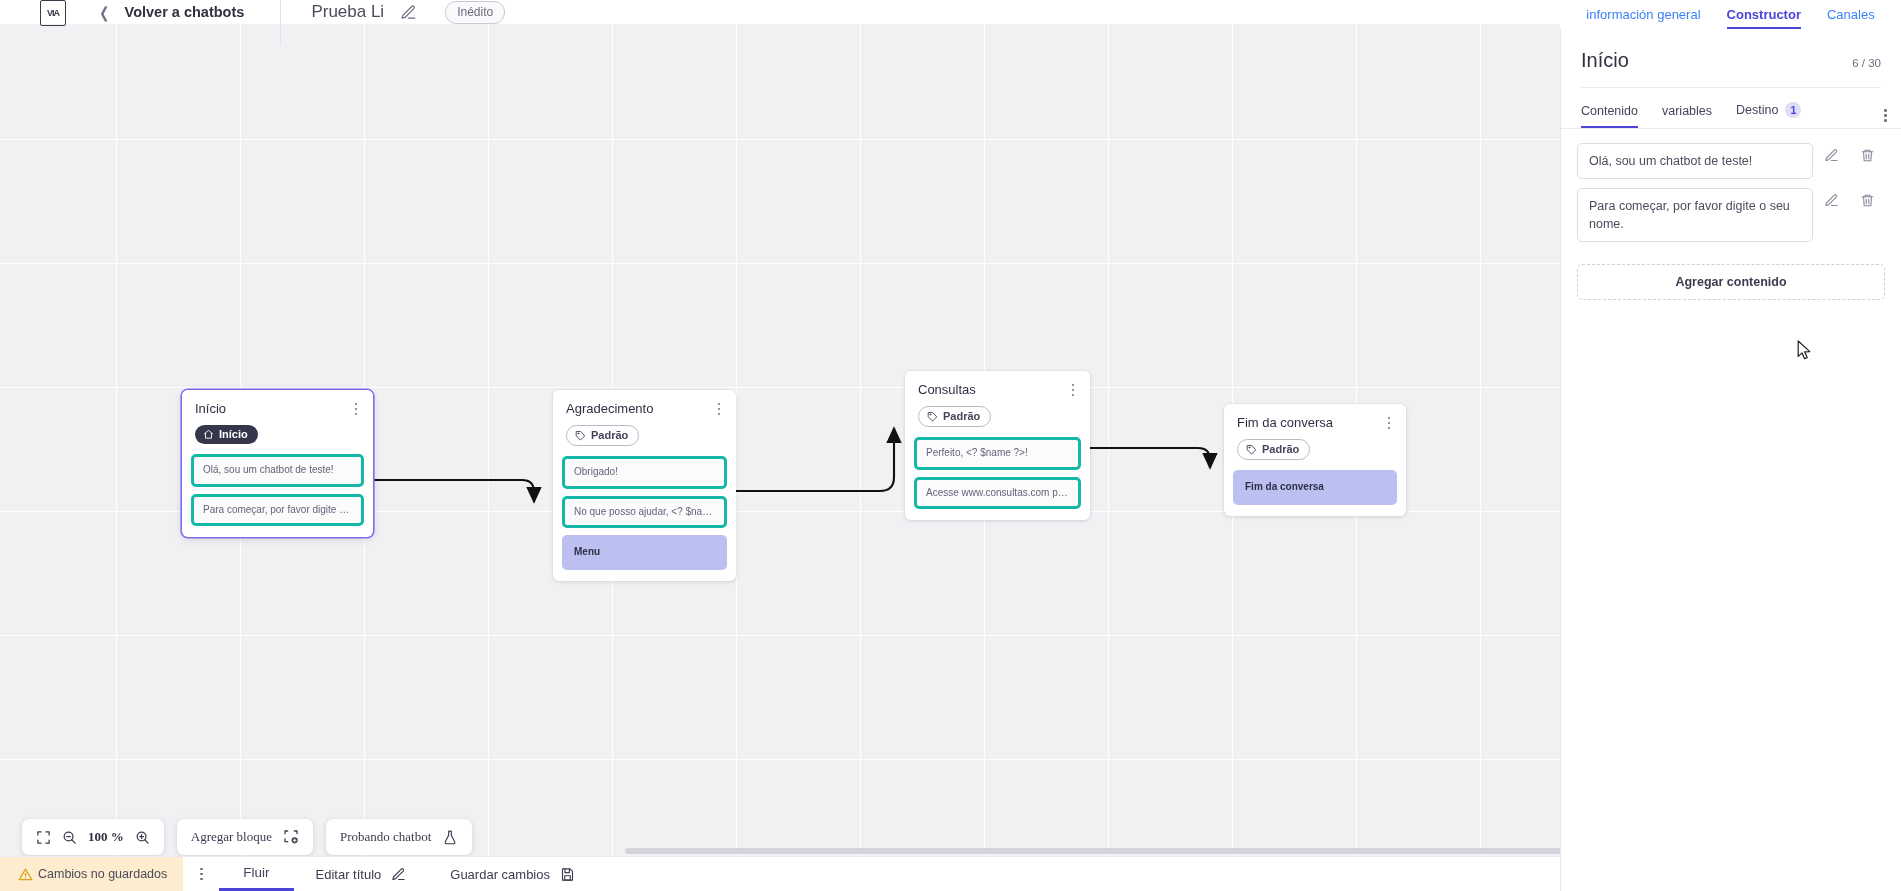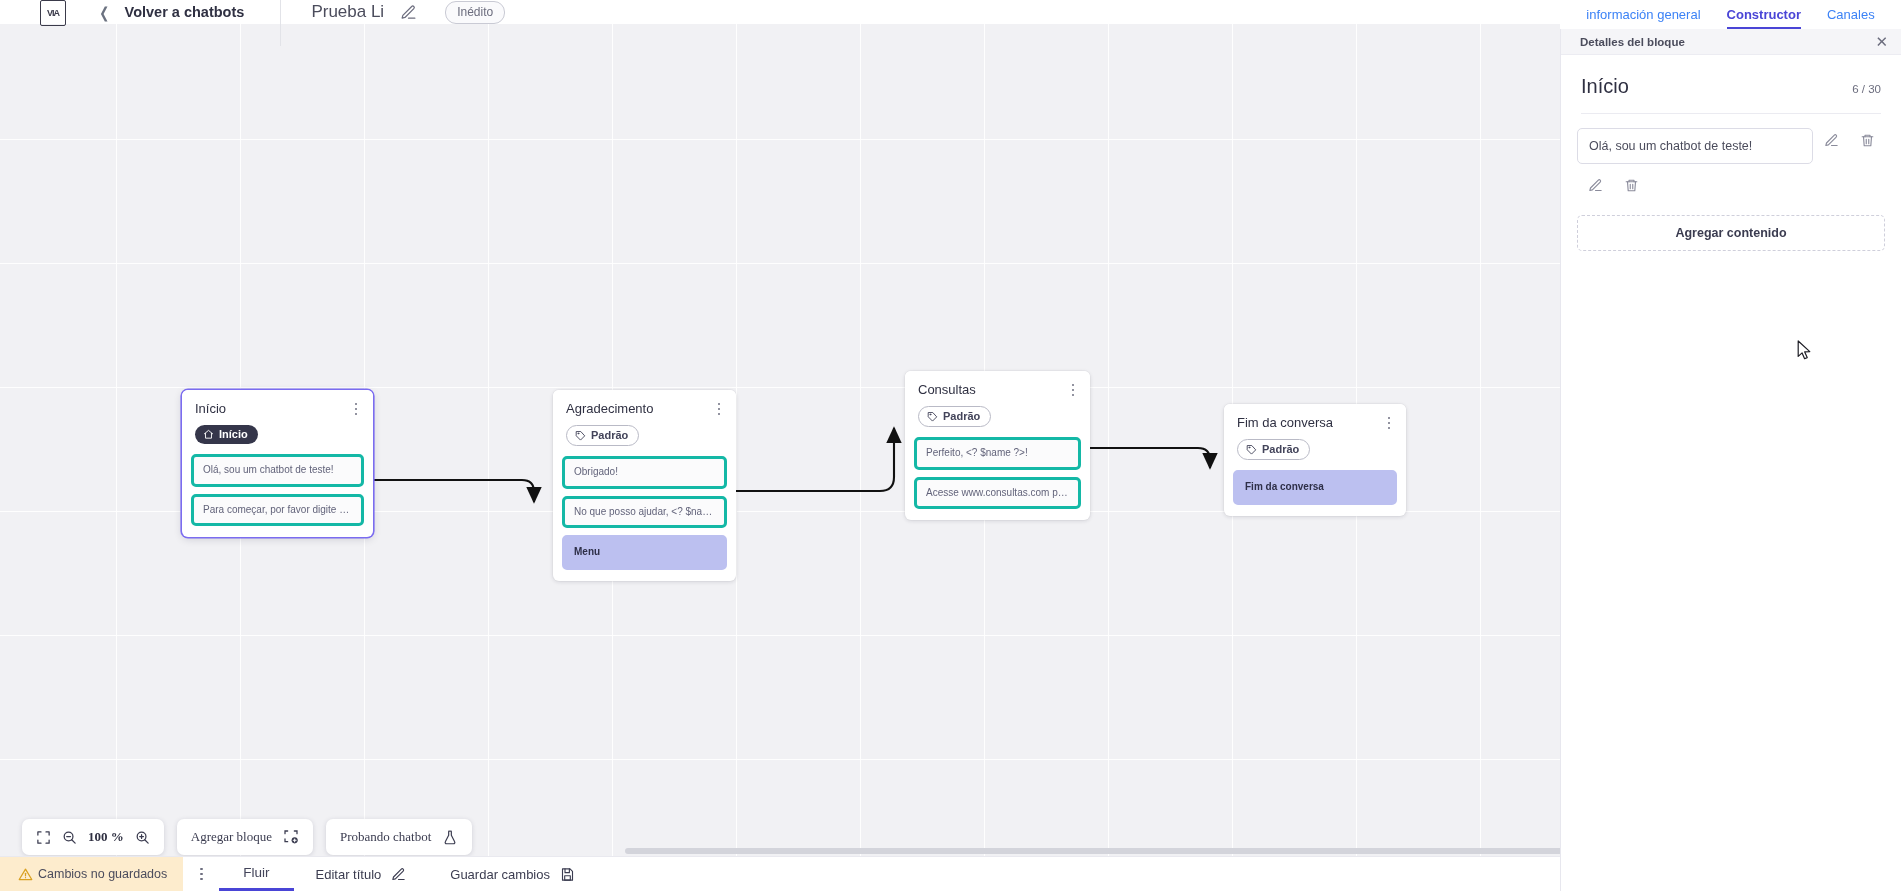--- a/index.html
+++ b/index.html
@@ -458,32 +458,45 @@
     <svg width="15" height="15" viewBox="0 0 24 24" fill="none" stroke="#3b3c50" stroke-width="1.8" stroke-linecap="round" stroke-linejoin="round">
         <path d="M4 3h12l4 4v14H4Z"></path>
         <path d="M8 3v6h7V3"></path>
         <path d="M7.5 14h9v7h-9Z"></path>
       </svg>
   </div>
 </div>
 
 <div class="right-panel">
 
-  <div class="rp-bar">
-    <span class="rp-bar-title">Detalles del bloque</span>
-    <span class="rp-close">✕</span>
-  </div>
 
   <div class="rp-titlerow">
     <span class="rp-title">Início</span>
     <span class="rp-count">6 / 30</span>
   </div>
   <div class="rp-hr"></div>
 
 
+  <div class="rp-tabs">
+    <div class="rp-tab active">
+      <span>Contenido</span>
+    </div>
+    <div class="rp-tab">
+      <span>variables</span>
+    </div>
+    <div class="rp-tab">
+      <span>Destino</span>
+      <span class="badge-1">1</span>
+    </div>
+    <div class="rp-tabs-kebab">
+        <i></i>
+        <i></i>
+        <i></i>
+      </div>
+  </div>
 
   <div class="rp-content">
     <div class="rp-item">
       <div class="rp-card">Olá, sou um chatbot de teste!</div>
       <div class="rp-acts">
         <span class="rp-act">
           <svg width="15" height="15" viewBox="0 0 24 24" fill="none" stroke="#8a8b9b" stroke-width="1.8" stroke-linecap="round" stroke-linejoin="round">
               <path d="M12 20h9"></path>
               <path d="M16.5 3.5a2.12 2.12 0 0 1 3 3L7 19l-4 1 1-4Z"></path>
             </svg>
@@ -492,20 +505,21 @@
           <svg width="15" height="15" viewBox="0 0 24 24" fill="none" stroke="#8a8b9b" stroke-width="1.8" stroke-linecap="round" stroke-linejoin="round">
               <path d="M3.5 6h17"></path>
               <path d="M8 6V3.6h8V6"></path>
               <path d="M5.6 6l1.1 14.4h10.6L18.4 6"></path>
               <path d="M10 10v7M14 10v7"></path>
             </svg>
         </span>
       </div>
     </div>
     <div class="rp-item">
+      <div class="rp-card">Para começar, por favor digite o seu nome.</div>
       <div class="rp-acts">
         <span class="rp-act">
           <svg width="15" height="15" viewBox="0 0 24 24" fill="none" stroke="#8a8b9b" stroke-width="1.8" stroke-linecap="round" stroke-linejoin="round">
               <path d="M12 20h9"></path>
               <path d="M16.5 3.5a2.12 2.12 0 0 1 3 3L7 19l-4 1 1-4Z"></path>
             </svg>
         </span>
         <span class="rp-act">
           <svg width="15" height="15" viewBox="0 0 24 24" fill="none" stroke="#8a8b9b" stroke-width="1.8" stroke-linecap="round" stroke-linejoin="round">
               <path d="M3.5 6h17"></path>

